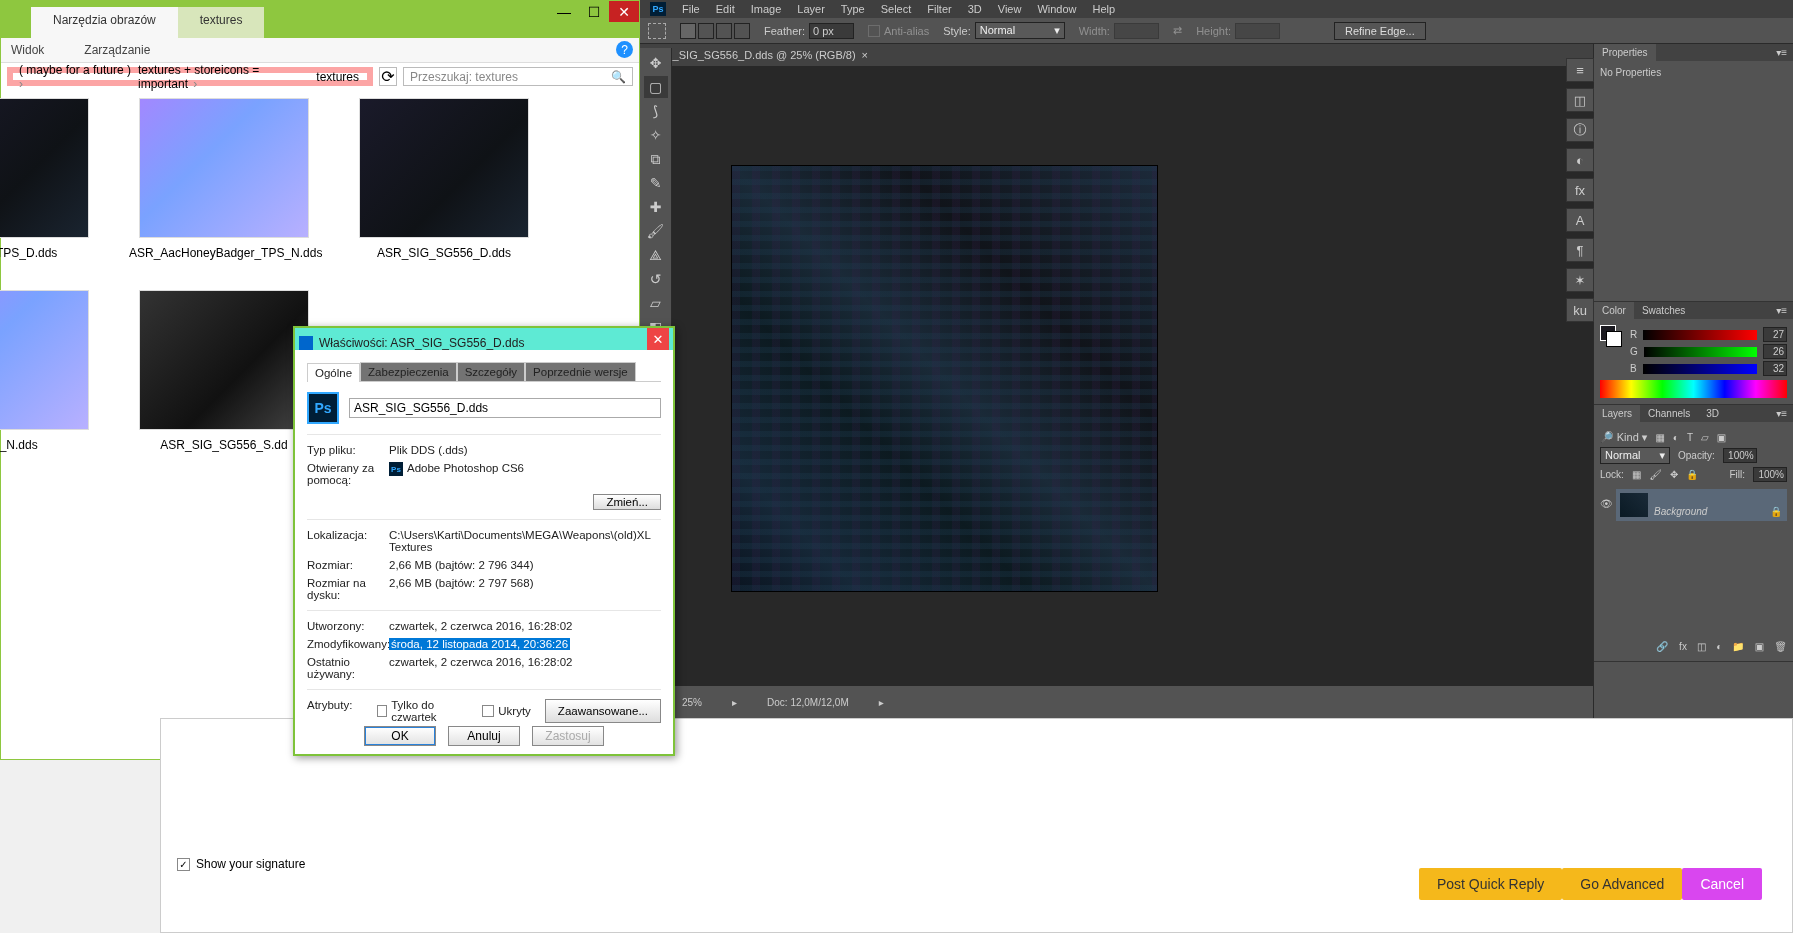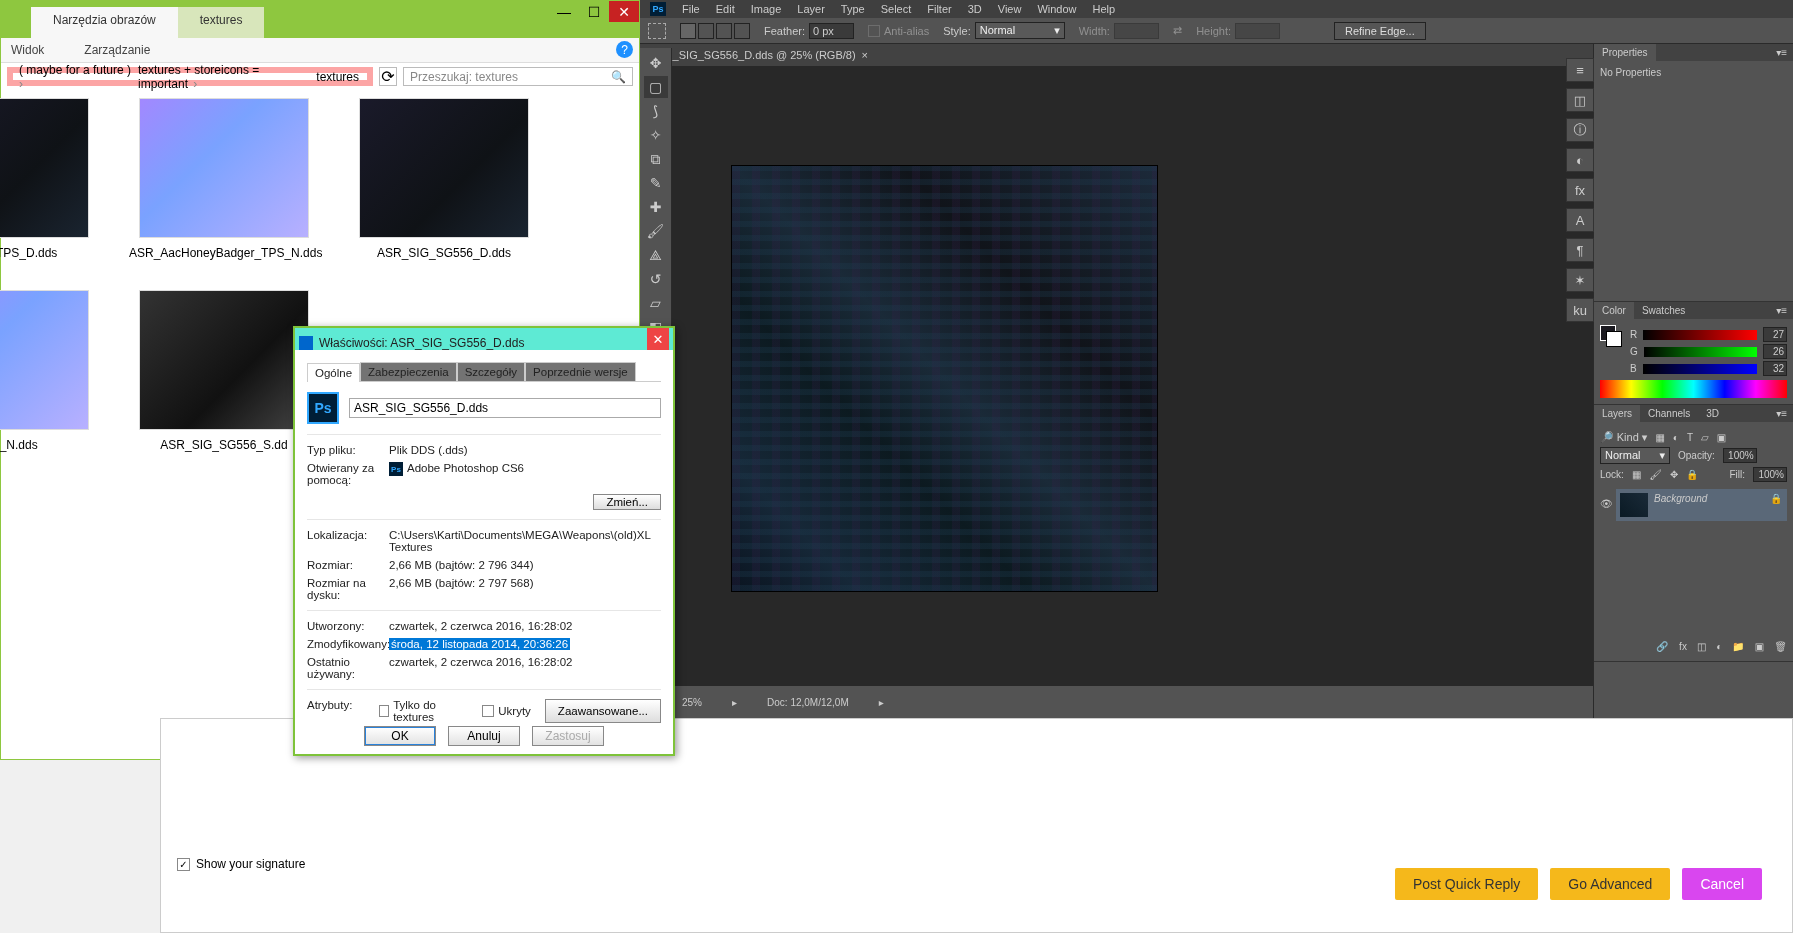--- a/index.html
+++ b/index.html
@@ -79,33 +79,33 @@
 .ptab { padding:3px 8px; font-size:10px; color:#ccc;}
 .ptab.active { background:#535353;}
 .panel-body { padding:6px;}
 .rgb-slider { display:flex; align-items:center; gap:6px; margin:2px 0;}
 .slider-track { flex:1; height:10px;}
 .slider-track.r { background:linear-gradient(90deg,#000,#f00);}
 .slider-track.g { background:linear-gradient(90deg,#000,#0f0);}
 .slider-track.b { background:linear-gradient(90deg,#000,#00f);}
 .rgb-num { width:24px; text-align:right; background:#3a3a3a; padding:1px 2px; border:1px solid #222;}
 .spectrum { height:18px; background: linear-gradient(90deg,#f00,#ff0,#0f0,#0ff,#00f,#f0f,#f00); margin-top:4px;}
-.layer-row { display:flex; align-items:flex-start; gap:6px; background:#5a6878; padding:4px; margin-top:4px; height:32px;}
+.layer-row { display:flex; align-items:flex-end; gap:6px; background:#5a6878; padding:4px; margin-top:4px; height:32px;}
 .layer-thumb { width:28px; height:24px; background:linear-gradient(45deg,#0a1a24,#1a2a38);}
 .layer-opts { display:flex; gap:8px; align-items:center; margin:3px 0;}
 .eye { width:16px; color:#ccc;}
 .fg-bg { position:relative; width:28px; height:28px; margin-top:6px;}
 .fg { width:18px;height:18px;background:#09c6e8;border:1px solid #fff;position:absolute;left:0;top:0;}
 .bg { width:18px;height:18px;background:#fff;border:1px solid #000;position:absolute;right:0;bottom:0;}
 
 
 .forum-area { position:absolute; left:160px; right:0; bottom:0; height:215px; background:#fff; border:1px solid #ccc; }
 .sig-row { position:absolute; left:16px; top:138px; font-size:12px; display:flex;align-items:center;gap:6px;}
 .sig-row .cb { width:13px;height:13px;border:1px solid #888;background:#fff;display:flex;align-items:center;justify-content:center;font-size:10px;}
-.forum-btns { position:absolute; right:30px; bottom:32px; display:flex; gap:12px;}
+.forum-btns { position:absolute; right:30px; bottom:32px; display:flex; gap:0;}
 .f-btn { padding: 8px 18px; font-size:14px; border:none; border-radius:2px; color:#fff;}
 .f-btn.y { background:#f5b81b; color:#333;}
 .f-btn.b { background:#d946ef;}
 </style>
 </head>
 <body>
 
 <div class="explorer-window">
   <div class="explorer-titlebar">
     <div class="explorer-tabs">
@@ -211,21 +211,21 @@
       </div>
     <div class="prop-line">
         <span class="prop-label">Ostatnio używany:</span>
         <span class="prop-val">czwartek, 2 czerwca 2016, 16:28:02</span>
       </div>
     <div class="hr"></div>
     <div class="prop-line">
       <span class="prop-label">Atrybuty:</span>
       <span class="checkbox">
           <span class="box"></span>
-          <span>Tylko do textures</span>
+          <span>Tylko do czwartek</span>
         </span>
       <span class="checkbox">
           <span class="box"></span>
           <span>Ukryty</span>
         </span>
       <button class="btn-small" style="margin-left:auto;">Zaawansowane...</button>
     </div>
   </div>
   <div class="dlg-buttons">
     <button class="dlg-btn default">OK</button>

